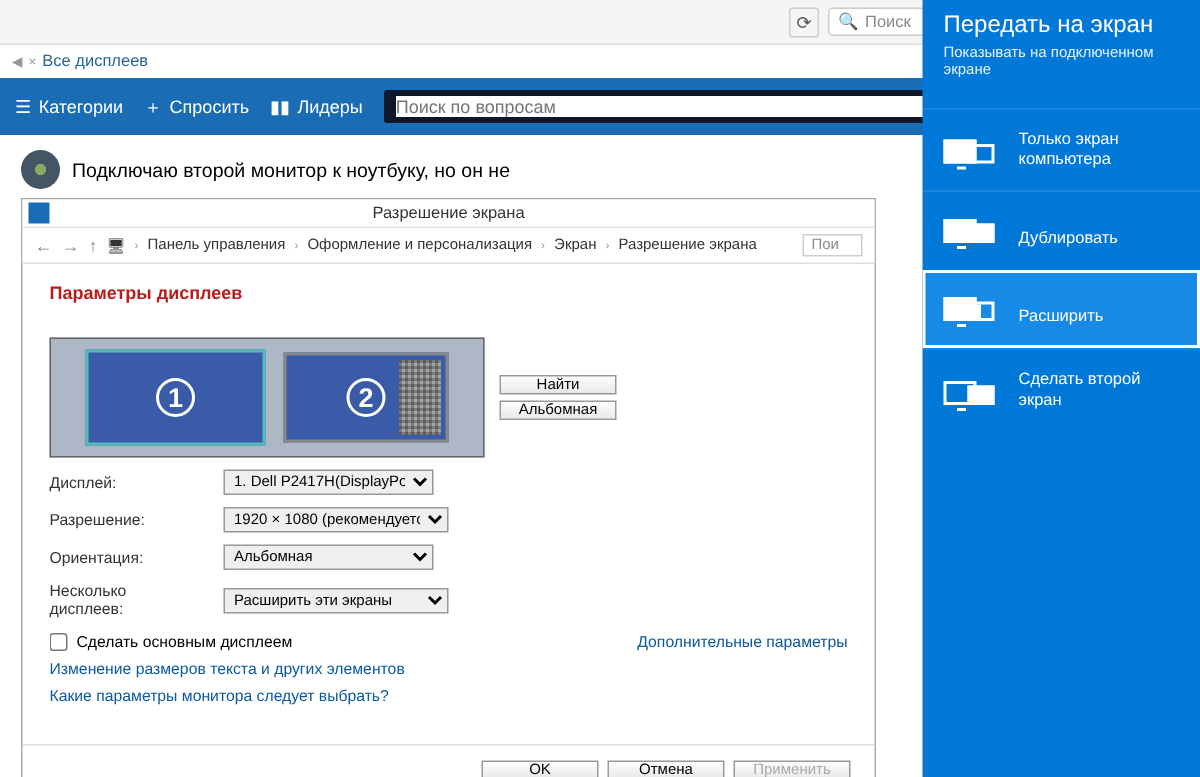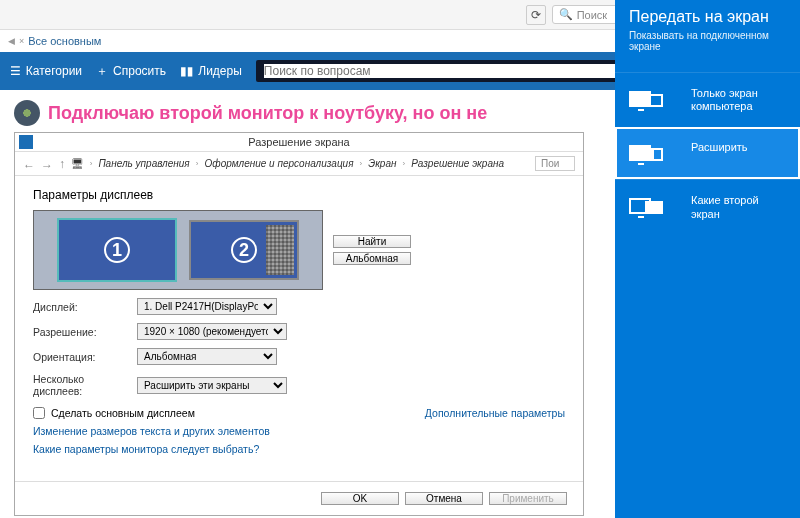--- a/index.html
+++ b/index.html
@@ -21,64 +21,64 @@
 .blue-nav .nav-item { display: flex; align-items: center; gap: 5px; }
 .blue-nav .search-wrap { flex: 1; display: flex; align-items: center; background: #0f172a; border-radius: 2px; padding: 4px 8px; }
 .blue-nav .search-wrap input { flex: 1; border: none; outline: none; font-size: 12px; color: #666; }
 .blue-nav .search-wrap .mag { color: #888; }
 .avatar { width: 24px; height: 24px; border-radius: 50%; background: radial-gradient(circle at 40% 40%, #fff 10%, #333 11% 60%, #000 61%); }
 
 
 .page { padding: 10px 14px; }
 .q-row { display: flex; align-items: center; gap: 8px; }
 .q-ava { width: 26px; height: 26px; border-radius: 50%; background: radial-gradient(circle, #8a6 20%, #456 21%); }
-.q-title { font-size: 18px; color: #ec4899; font-weight: 700; }
+.q-title { font-size: 13px; color: #000000; font-weight: 400; }
 
 
 .cp-window { margin-top: 6px; background: #fff; border: 1px solid #aaa; width: 570px; }
 .cp-title { background: #fff; text-align: center; font-size: 11px; padding: 3px 0; color: #333; position: relative; }
 .cp-title .win-icon { position: absolute; left: 4px; top: 2px; width: 14px; height: 14px; background: #1a6db5; }
 .cp-nav { background: #fff; border-top: 1px solid #ddd; border-bottom: 1px solid #ddd; padding: 4px 8px; font-size: 10px; display: flex; align-items: center; gap: 6px; color: #333; }
 .cp-nav .arrow { color: #888; font-size: 12px; }
 .cp-nav .sep { color: #999; font-size: 8px; }
-.cp-nav .crumb { color: #333; font-style: italic; }
+.cp-nav .crumb { color: #333; }
 .cp-nav .searchmini { margin-left: auto; border: 1px solid #ccc; padding: 1px 5px; font-size: 10px; color: #888; width: 40px; overflow: hidden; white-space: nowrap; }
 
 .cp-body { padding: 12px 18px; }
-.cp-h { color: #000000; font-size: 12px; margin-bottom: 8px; }
+.cp-h { color: #b91c1c; font-size: 12px; margin-bottom: 23px; font-weight: bold; }
 
 .monitors-row { display: flex; align-items: center; gap: 10px; }
 .monitors-box { border: 1px solid #666; background: #aeb7c6; width: 290px; height: 80px; display: flex; align-items: center; justify-content: center; gap: 12px; padding: 6px; }
 .monitor { background: #3a5ca8; border: 2px solid #5bb; color: #fff; display: flex; align-items: center; justify-content: center; font-size: 18px; font-weight: bold; position: relative; }
 .monitor.m1 { width: 120px; height: 64px; }
 .monitor.m2 { width: 110px; height: 60px; border-color: #888; }
 .monitor .circ { width: 26px; height: 26px; border: 2px solid #fff; border-radius: 50%; display: flex; align-items: center; justify-content: center; }
 .monitor.m2 .grid { position: absolute; right: 3px; top: 3px; bottom: 3px; width: 28px; background: repeating-linear-gradient(0deg, #999 0 2px, #ccc 2px 4px), repeating-linear-gradient(90deg, #999 0 2px, #ccc 2px 4px); background-blend-mode: multiply; }
 .side-btns { display: flex; flex-direction: column; gap: 4px; }
 .winbtn { border: 1px solid #999; background: linear-gradient(#fdfdfd, #e8e8e8); font-size: 10px; padding: 0 10px; min-width: 78px; text-align: center; cursor: pointer; }
 
-.form-row { display: flex; align-items: center; font-size: 10.5px; margin-top: 8px; gap: 8px; }
+.form-row { display: flex; align-items: center; font-size: 10.5px; margin-top: 8px; gap: 20px; }
 .form-row .lbl { width: 96px; color: #333; }
 .form-row select { font-size: 10px; border: 1px solid #999; padding: 1px 2px; width: 140px; }
 .form-row.wide select { width: 150px; }
 .chk-row { display: flex; align-items: center; font-size: 10.5px; margin-top: 10px; gap: 6px; justify-content: center; }
 .chk-row input { width: 12px; height: 12px; }
 .chk-row .extra { margin-left: auto; color: #0a5aa0; }
 .linkline { color: #0a5aa0; font-size: 10.5px; margin-top: 6px; display: block; }
 
 .btn-row { border-top: 1px solid #ddd; margin-top: 14px; padding: 10px 16px; display: flex; justify-content: flex-end; gap: 6px; }
 .btn-row .winbtn.disabled { color: #aaa; }
 
 
 .project-panel { position: absolute; right: 0; top: 0; bottom: 0; width: 185px; background: #0078d7; color: #fff; display: flex; flex-direction: column; }
 .pp-head { padding: 8px 14px 6px; }
 .pp-title { font-size: 16px; font-weight: 300; }
 .pp-sub { font-size: 10px; opacity: 0.9; margin-top: 4px; }
 .pp-opts { margin-top: 14px; }
-.pp-opt { display: flex; align-items: flex-start; gap: 24px; padding: 14px 14px; font-size: 11px; border-top: 1px solid rgba(255,255,255,0.12); }
+.pp-opt { display: flex; align-items: flex-end; gap: 12px; padding: 14px 14px; font-size: 11px; border-top: 1px solid rgba(255,255,255,0.12); }
 .pp-opt.selected { background: #1789e6; border: 2px solid #fff; padding: 12px; }
 .pp-icon { width: 38px; height: 24px; position: relative; flex-shrink: 0; }
 .scr { position: absolute; border: 2px solid #fff; }
 .scr.a { width: 22px; height: 16px; left: 0; top: 4px; }
 .scr.b { width: 18px; height: 13px; left: 16px; top: 7px; }
 .scr.fill { background: #fff; }
 .stand { position: absolute; width: 6px; height: 2px; background: #fff; left: 9px; bottom: 0; }
 .pp-opt .lbl2 { line-height: 1.2; }
 </style>
 </head>
@@ -94,21 +94,21 @@
   <div class="toolbar-icon">☆</div>
   <div class="toolbar-icon">⤓</div>
   <div class="toolbar-icon">⌂</div>
   <div class="toolbar-icon">↓</div>
   <div class="toolbar-icon">≡</div>
 </div>
 
 <div class="proj-bar">
   <span class="chev">◀</span>
   <span class="chev">×</span>
-  <a>Все основным</a>
+  <a>Все дисплеев</a>
 </div>
 
 <div class="blue-nav">
   <div class="nav-item">
     <span>☰</span>
     <span>Категории</span>
   </div>
   <div class="nav-item">
     <span>＋</span>
     <span>Спросить</span>
@@ -213,30 +213,38 @@
   </div>
   <div class="pp-opts">
     <div class="pp-opt">
       <div class="pp-icon">
         <div class="scr a fill"></div>
           <div class="scr b"></div>
           <div class="stand"></div>
       </div>
       <div class="lbl2">Только экран компьютера</div>
     </div>
+    <div class="pp-opt">
+      <div class="pp-icon">
+        <div class="scr a fill"></div>
+          <div class="scr b fill"></div>
+          <div class="stand"></div>
+      </div>
+      <div class="lbl2">Дублировать</div>
+    </div>
     <div class="pp-opt selected">
       <div class="pp-icon">
         <div class="scr a fill"></div>
           <div class="scr b fill" style="background:linear-gradient(90deg,#fff 50%,transparent 50%);"></div>
           <div class="stand"></div>
       </div>
       <div class="lbl2">Расширить</div>
     </div>
     <div class="pp-opt">
       <div class="pp-icon">
         <div class="scr a"></div>
           <div class="scr b fill"></div>
           <div class="stand"></div>
       </div>
-      <div class="lbl2">Какие второй экран</div>
+      <div class="lbl2">Сделать второй экран</div>
     </div>
   </div>
 </div>
 
 </body></html>

